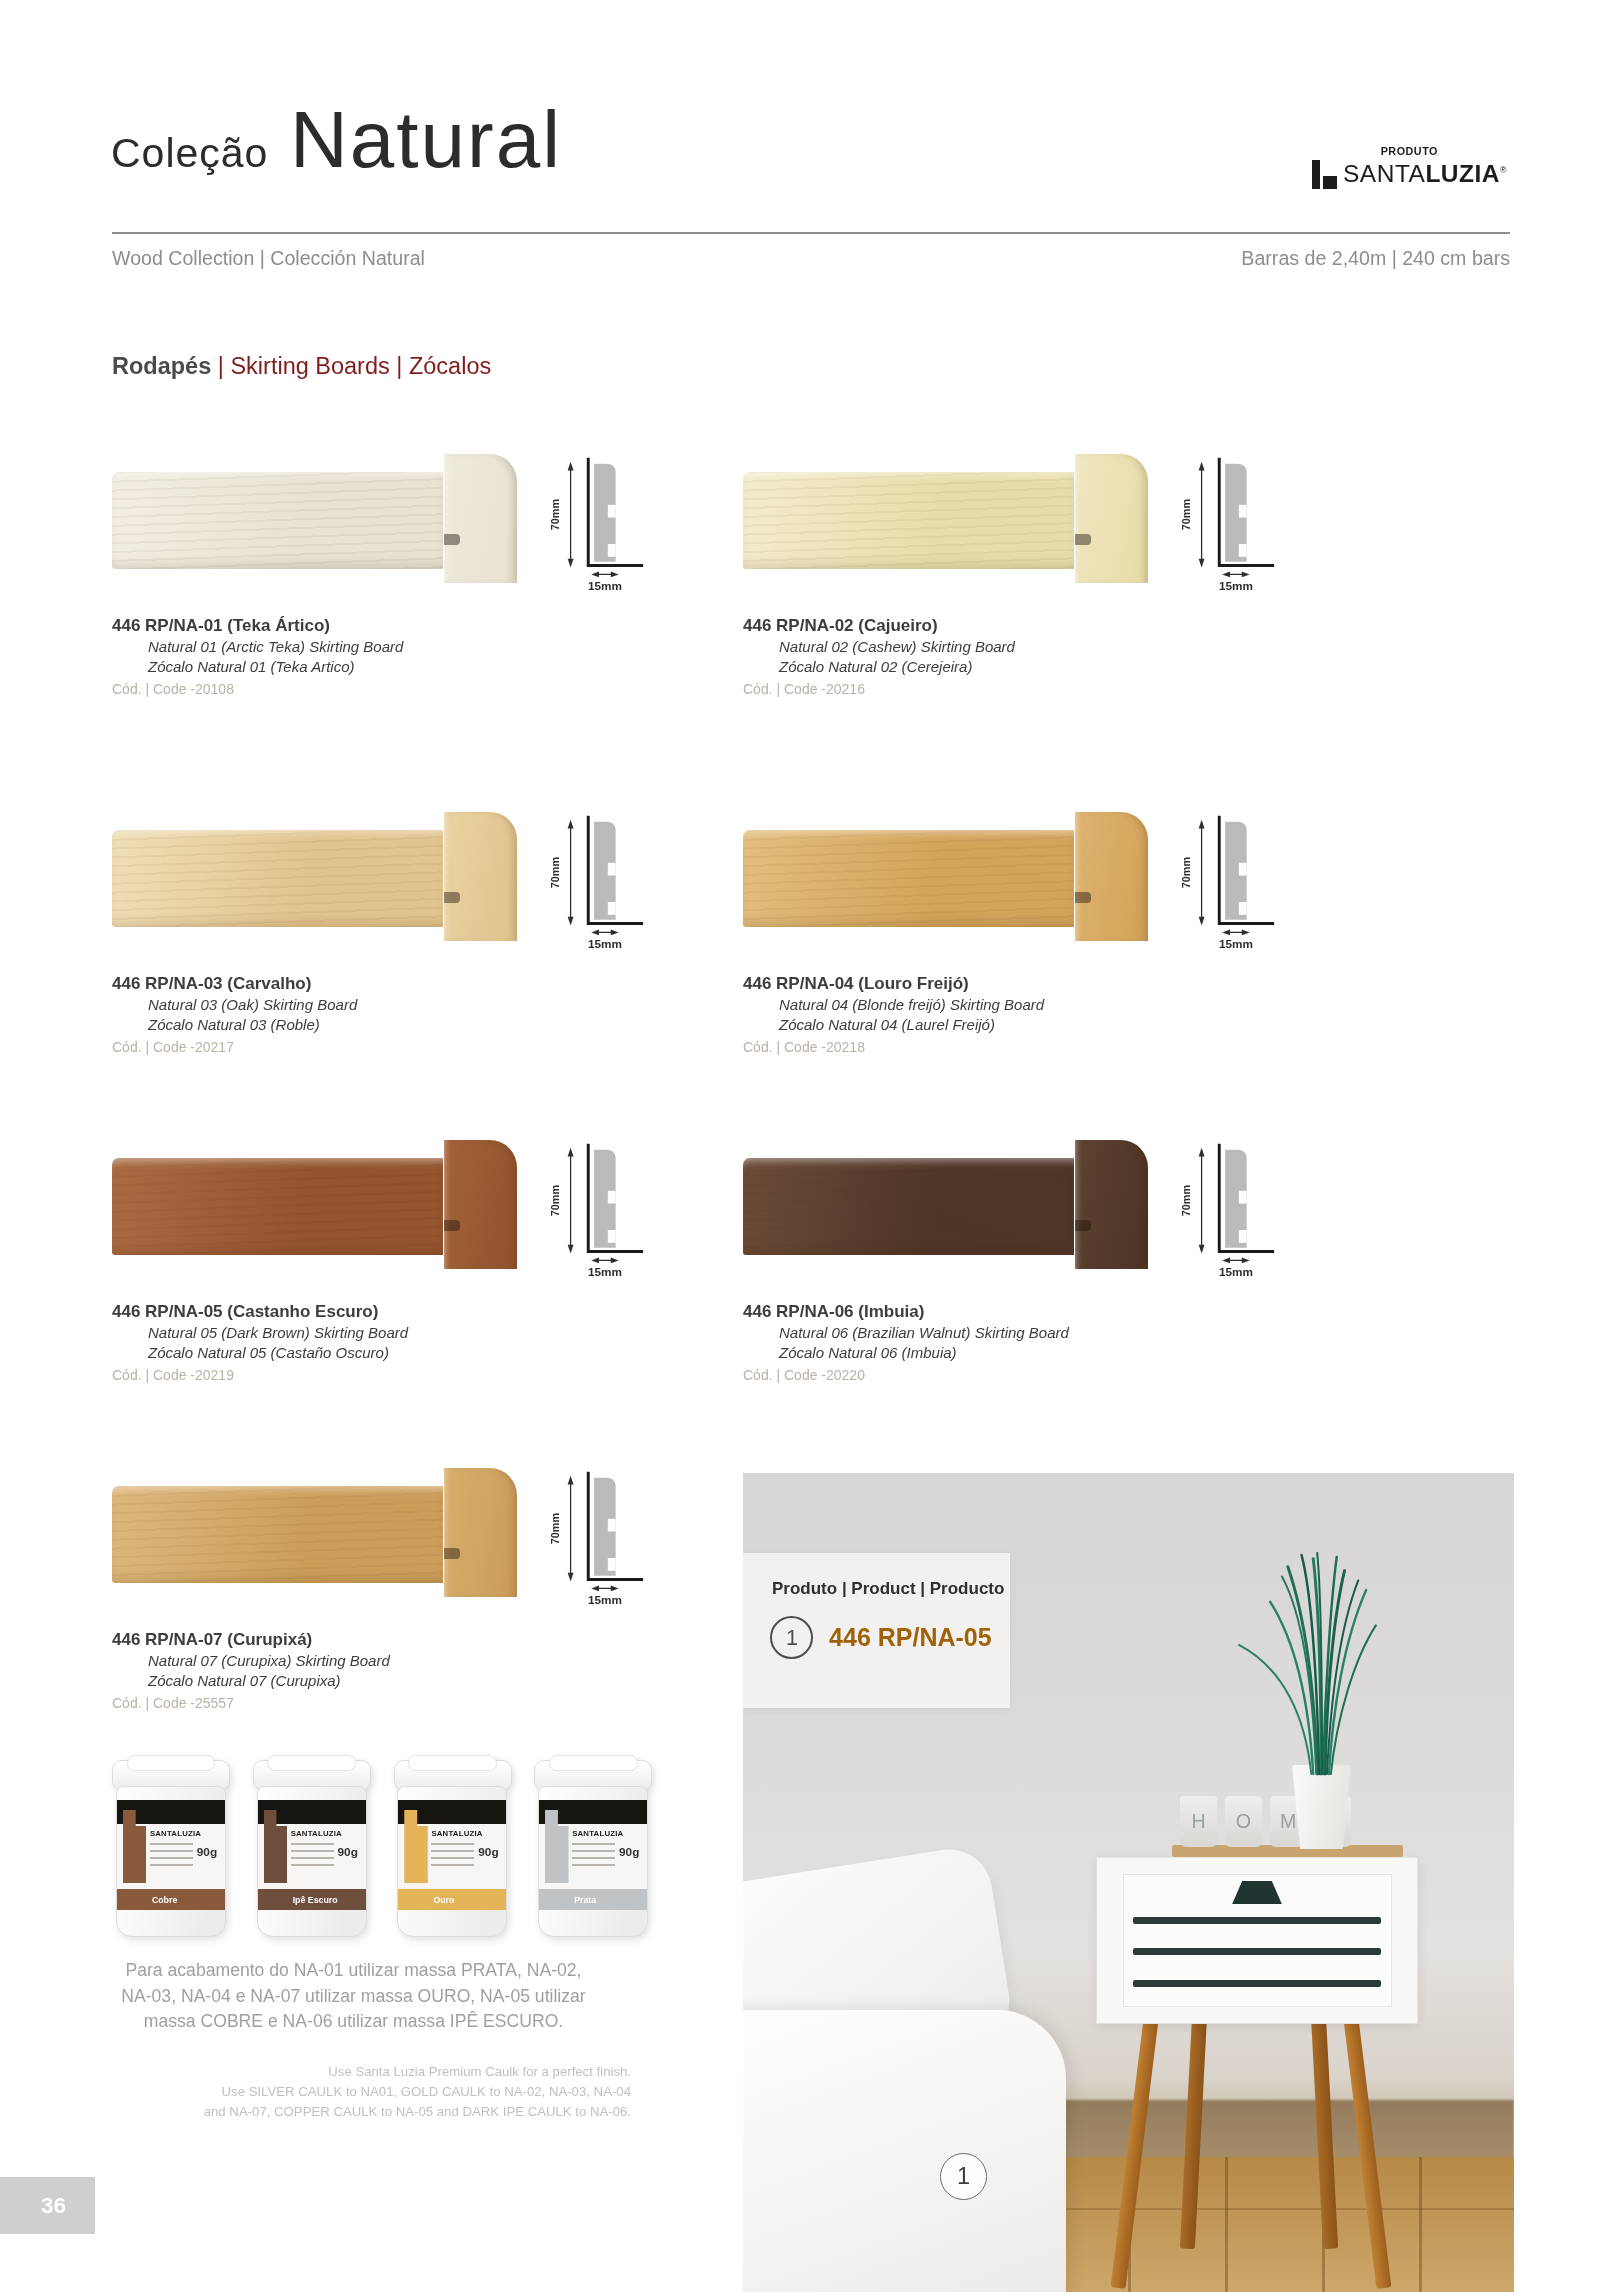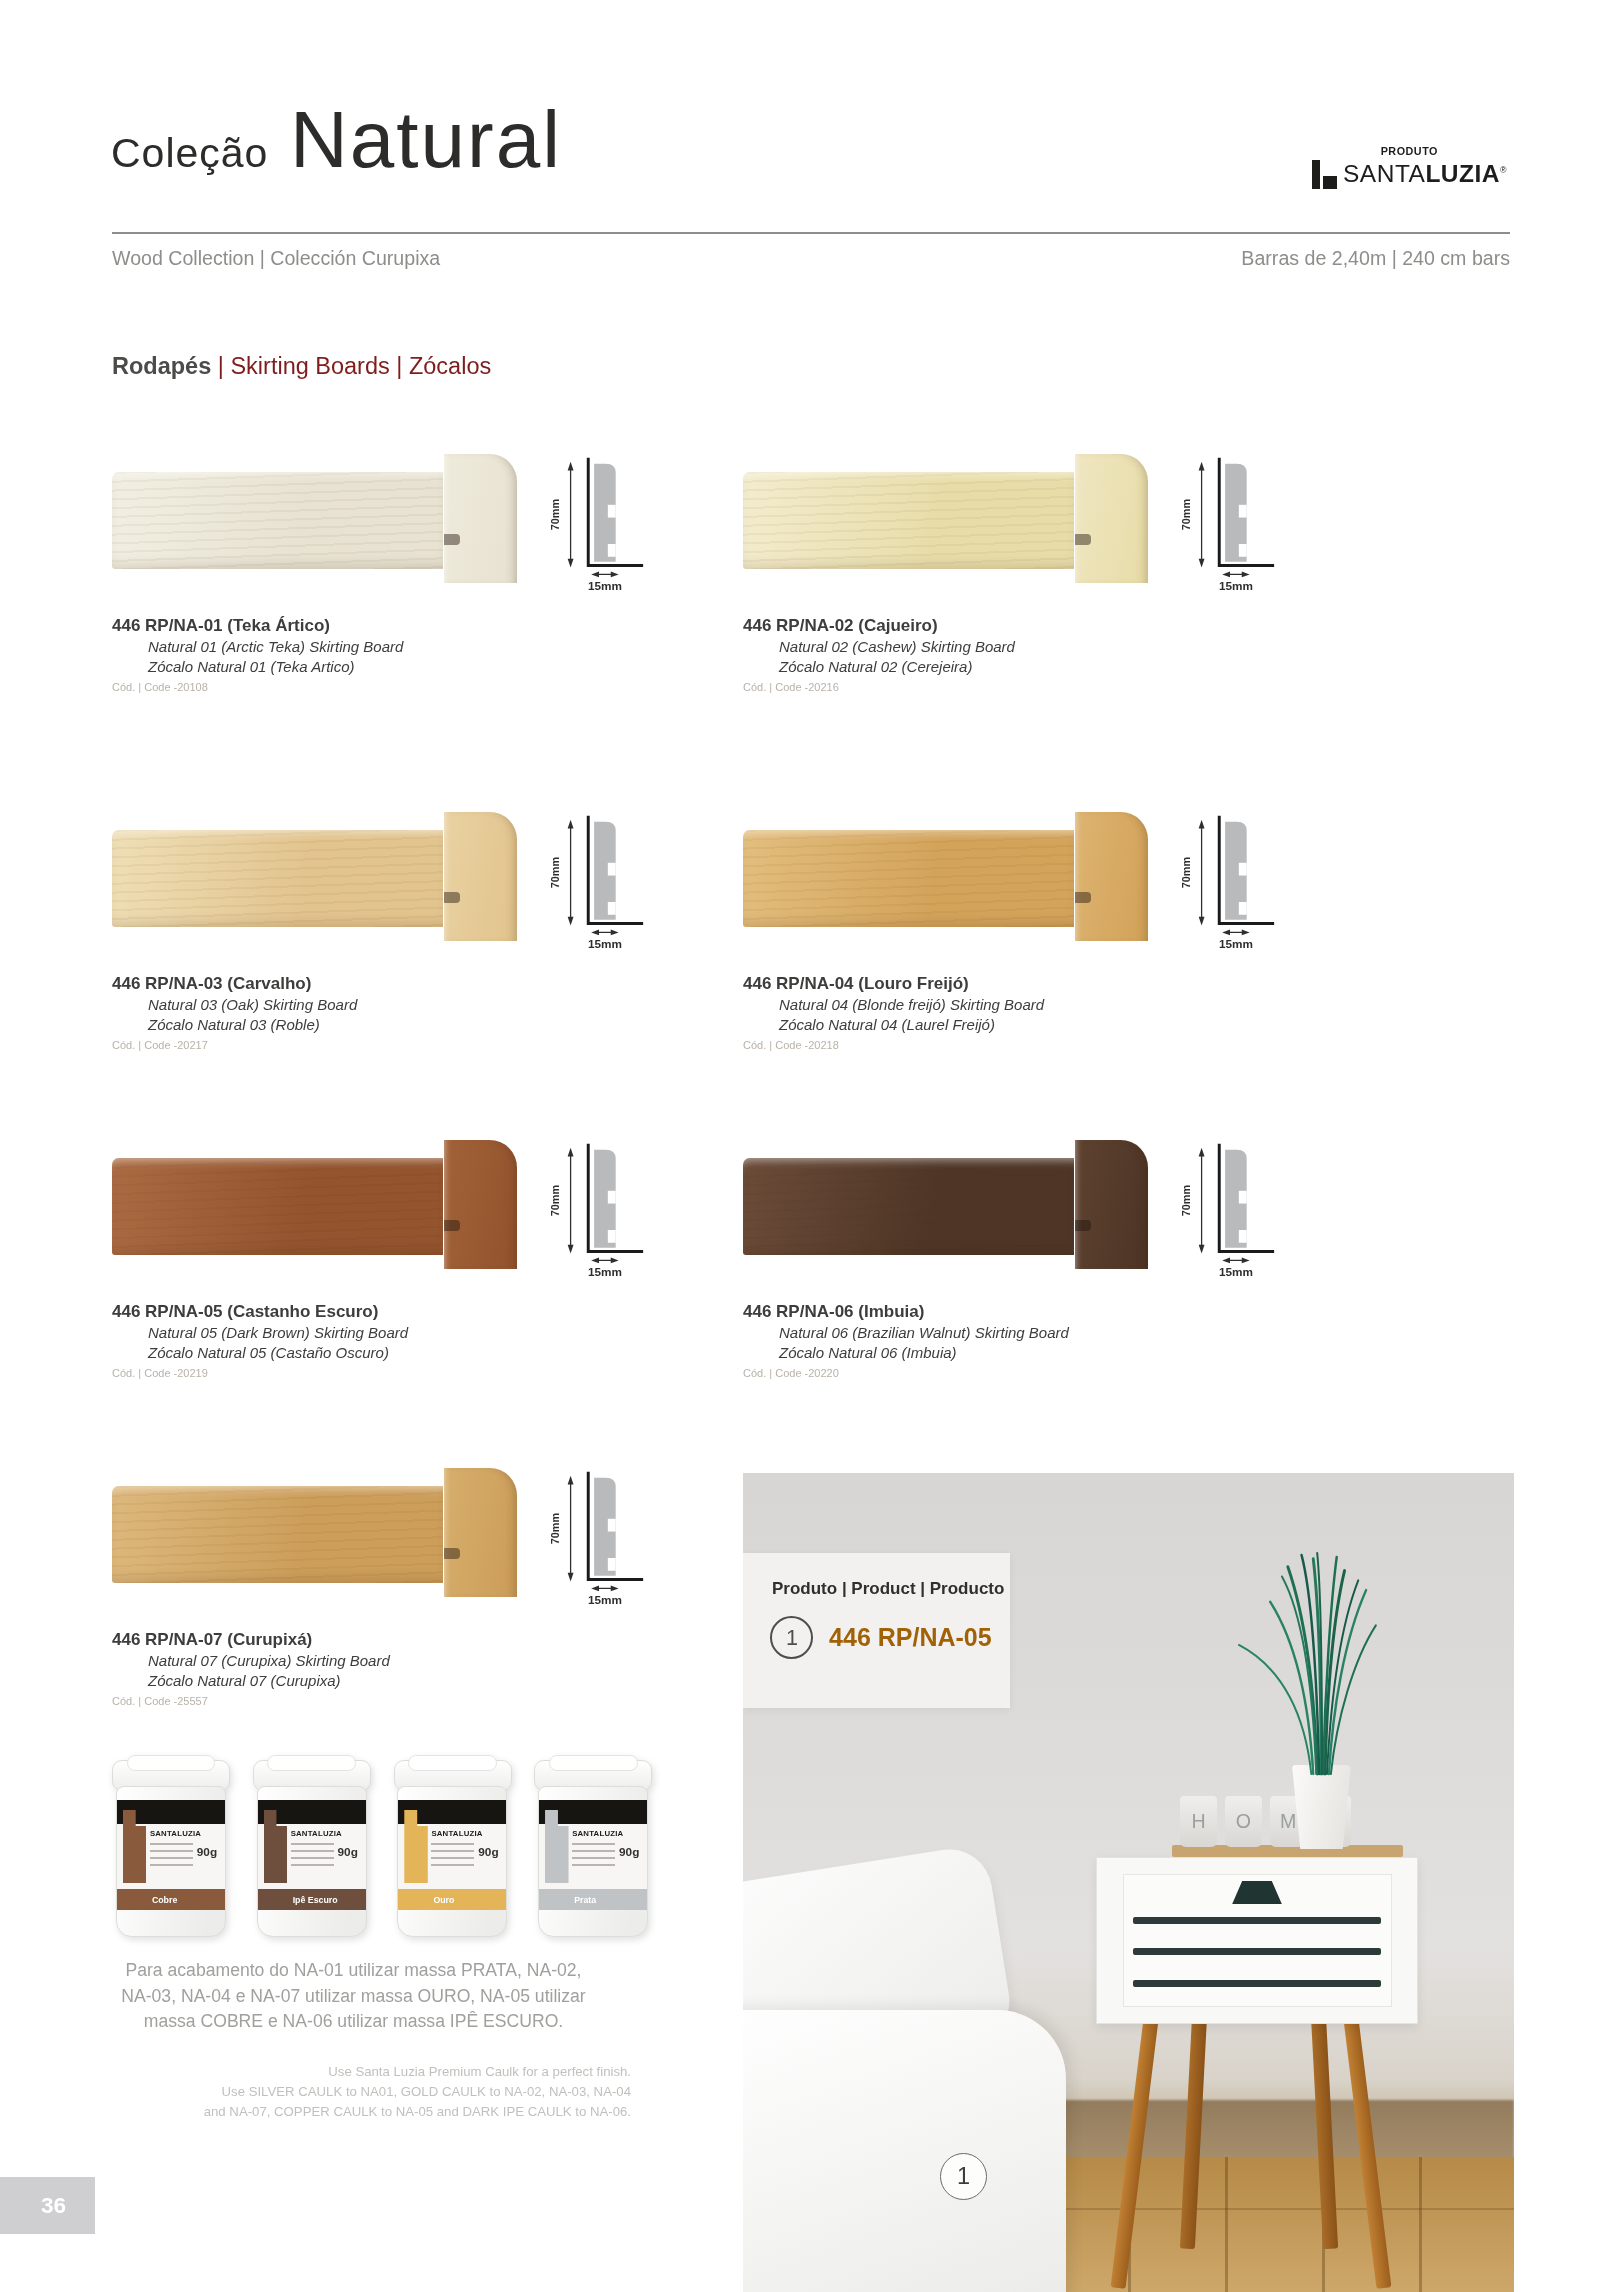--- a/index.html
+++ b/index.html
@@ -40,21 +40,21 @@
   .board-cap{position:absolute;left:332px;top:7.8px;width:73px;height:129px;
       border-radius:0 27.4px 0 0;
       background:linear-gradient(100deg, var(--cap) 0%, var(--face) 90%);
       box-shadow:inset 5.9px 0 7.8px -5.9px rgba(255,255,255,.6), inset -7.8px 0 9.8px -5.9px rgba(60,30,0,.25);}
   .cap-notch{position:absolute;left:0;top:62%;width:15.7px;height:10.8px;background:rgba(30,20,10,.45);
       border-radius:0 3.9px 3.9px 0;}
   .dim{position:absolute;left:439px;top:-2px;}
   .p-text{position:absolute;left:0;top:169px;line-height:1.32;}
   .p-title{font-size:17px;font-weight:700;color:#3d3d3c;}
   .p-line{font-size:15px;font-weight:500;color:#3d3d3c;margin-left:36px;font-style:italic;}
-  .p-code{font-size:11px;font-weight:400;color:#b9b2a8;margin-top:2.9px;}
+  .p-code{font-size:14px;font-weight:400;color:#b9b2a8;margin-top:2.9px;}
 
   
   .jars{position:absolute;left:110px;top:1760px;width:529px;display:flex;gap:34px;}
   .jar{position:relative;width:120px;height:178px;filter:drop-shadow(2px 3.9px 3.9px rgba(0,0,0,.12));}
   .jar-lid{position:absolute;left:2px;top:0;width:116px;height:29px;background:linear-gradient(#ffffff,#ededeb);
       border:1px solid #dcdcda;border-radius:9.8px;}
   .jar-lid::before{content:"";position:absolute;left:13.7px;top:-5.9px;right:13.7px;height:13.7px;background:#fff;
       border:1px solid #e3e3e1;border-radius:7.8px;}
   .jar-body{position:absolute;left:5.9px;top:25.5px;width:108px;height:149px;background:linear-gradient(100deg,#ffffff,#ececea 85%);
       border:1px solid #ddddda;border-radius:7.8px 7.8px 15.7px 15.7px;overflow:hidden;}
@@ -141,21 +141,21 @@
   <div class="brand">
     <div class="produto">PRODUTO</div>
     <div class="brand-row">
       <div class="logo-icon"></div>
       <div class="brand-name"><span>SANTA</span><span class="bold">LUZIA</span><sup>®</sup></div>
     </div>
   </div>
 
   <div class="hdr-rule"></div>
   <div class="hdr-sub">
-    <span>Wood Collection | Colección Curupixa</span>
+    <span>Wood Collection | Colección Natural</span>
     <span>Barras de 2,40m | 240 cm bars</span>
   </div>
 
   <div class="sec">
     <span class="pt">Rodapés</span>
     <span class="rest">| Skirting Boards | Zócalos</span>
   </div>
 
   <div class="card" style="left:112px;top:446px">
     <div class="board" style="--top: #f2efe2; --face: #e7e2d1; --cap: #efebdc;">

